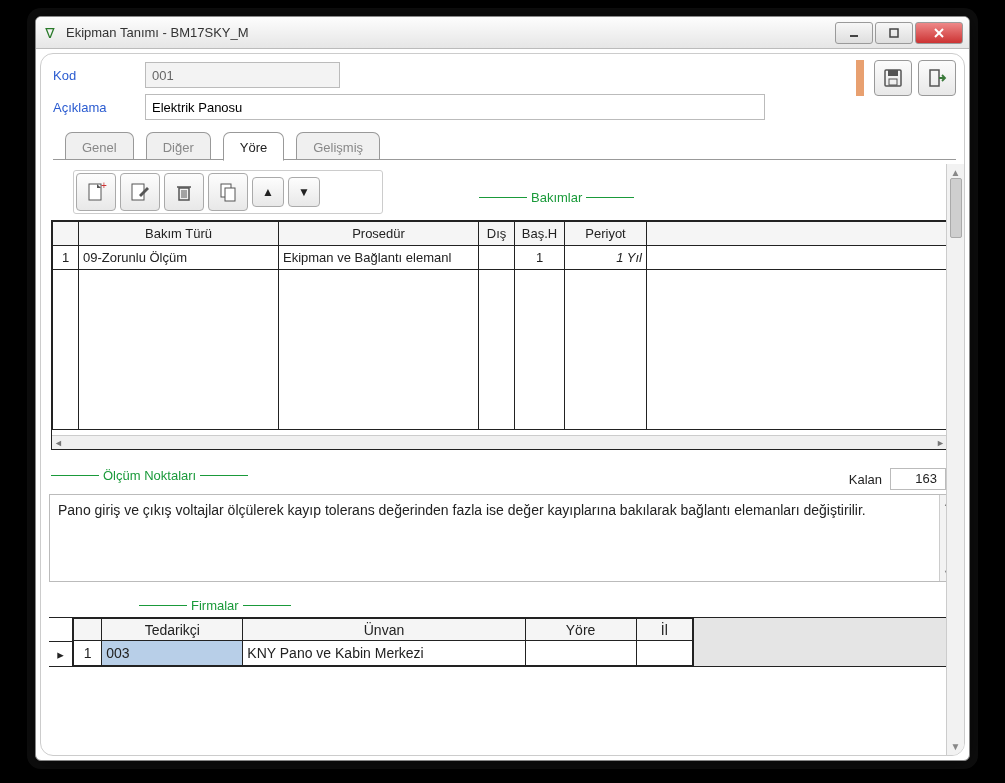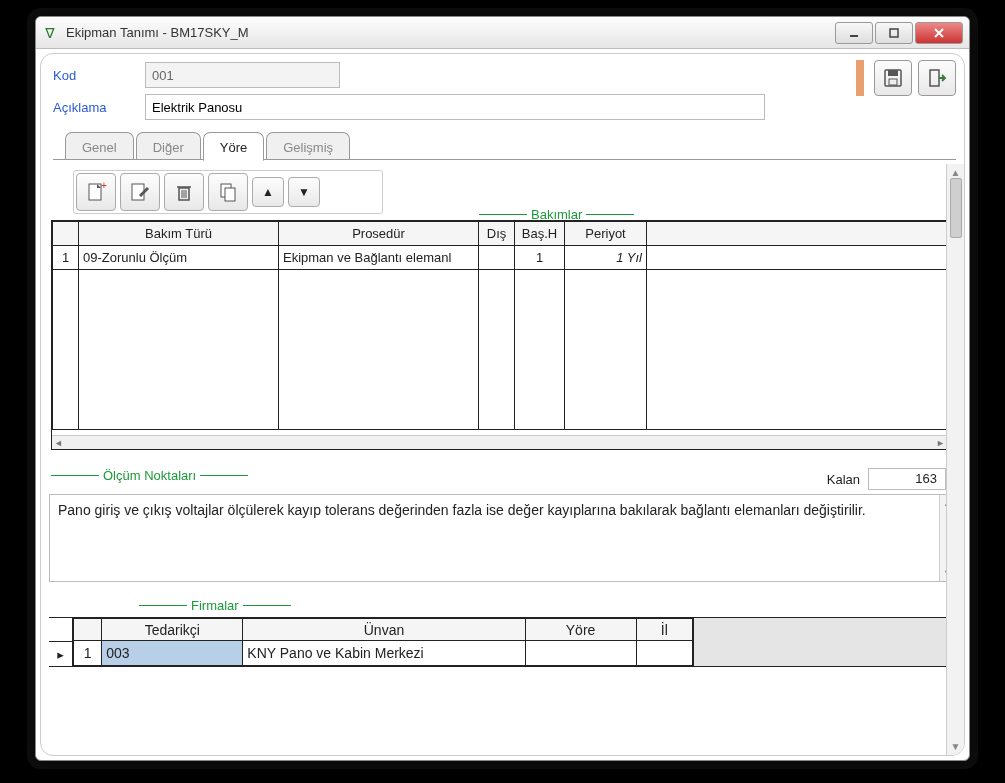--- a/index.html
+++ b/index.html
@@ -111,20 +111,21 @@
     border: 1px solid #999;
     border-radius: 4px;
     display: flex; align-items: center; justify-content: center;
   }
   .tabs {
     display: flex;
     padding-left: 12px;
     margin-top: 6px;
     border-bottom: 1px solid #999;
     height: 28px;
+    gap: 10px;
   }
   .tab {
     padding: 4px 16px 0 16px;
     border: 1px solid #999;
     border-bottom: none;
     background: #f0f0f0;
     color: #888;
     margin-right: 2px;
     border-top-left-radius: 7px;
     border-top-right-radius: 7px;
@@ -175,21 +176,21 @@
   }
   .section-label::before, .section-label::after {
     content: "";
     display: inline-block;
     border-bottom: 1px solid #1a9a3a;
     width: 48px;
   }
   .bakim-label-wrap {
     position: absolute;
     left: 430px;
-    top: 33px;
+    top: 16px;
   }
   .grid-wrap {
     margin-top: 6px;
     border: 1px solid #222;
     height: 230px;
     position: relative;
     overflow: hidden;
     margin-left: 2px;
     margin-right: 10px;
   }
@@ -227,21 +228,21 @@
     font-size: 9px; color:#777;
   }
   .olcum-row {
     display: flex; align-items: flex-start; justify-content: space-between;
     margin-top: 18px; margin-right: 12px;
   }
   .kalan-box {
     display:flex;align-items:center;gap:8px;
   }
   .kalan-box .val {
-    border: 1px solid #bbb; background:#fff; width:78px; height:22px;
+    border: 1px solid #bbb; background:#fff; width:56px; height:22px;
     text-align:right; padding: 2px 8px;
   }
   .desc-box {
     margin-top: 4px;
     border: 1px solid #bbb;
     height: 88px;
     padding: 6px 8px;
     font-size: 14px;
     line-height: 1.35;
     position: relative;

